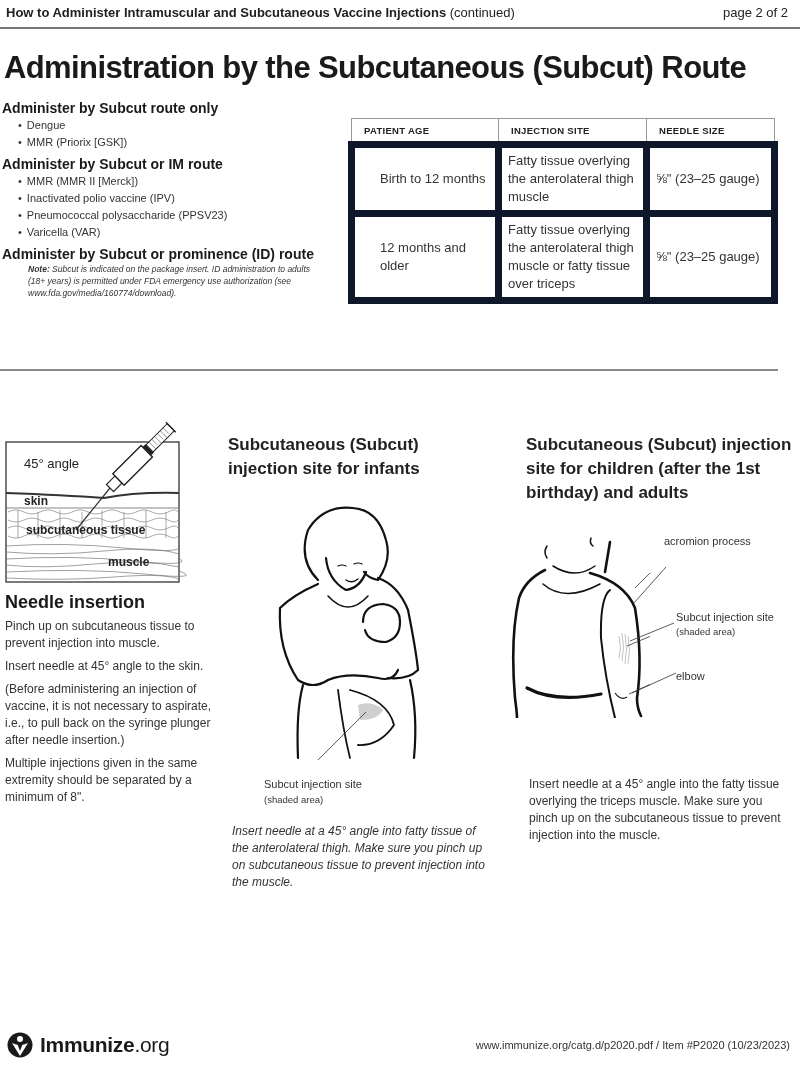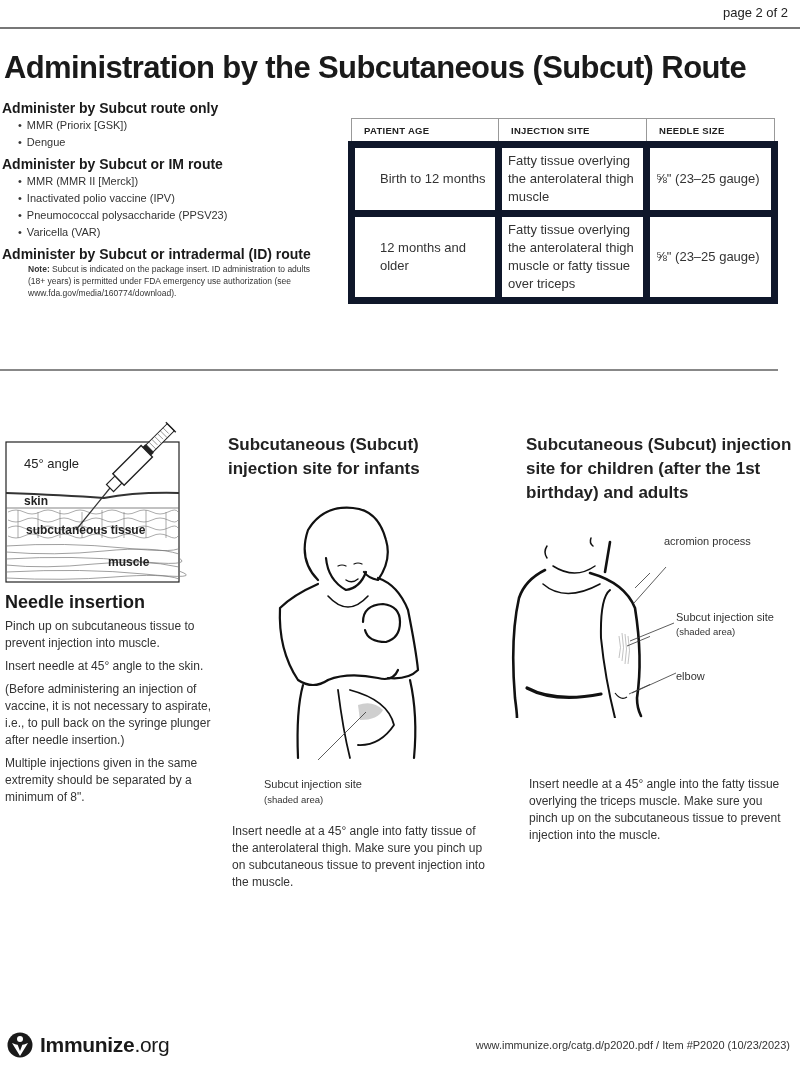--- a/index.html
+++ b/index.html
@@ -12,21 +12,21 @@
   .header .pageno { position: absolute; right: 0; top: 0; }
   .header-rule { position: absolute; left: 0; top: 27px; width: 800px; height: 2px; background: #777; }
 
   .main-title { position: absolute; left: 4px; top: 50px; font-size: 31px; font-weight: bold; letter-spacing: -0.6px; color: #1a1a1a; }
 
   .routes { position: absolute; left: 2px; top: 95px; width: 330px; }
   .route-heading { font-size: 14px; font-weight: bold; color: #1a1a1a; margin-top: 4px; line-height: 18px; }
   .route-list { list-style: none; margin-left: 16px; margin-bottom: 2px; }
   .route-list li { font-size: 11px; line-height: 17px; color: #333; }
   .route-list li::before { content: "•"; margin-right: 5px; }
-  .note { font-size: 8.5px; line-height: 12px; color: #333; margin-left: 26px; width: 290px; }
+  .note { font-size: 8.5px; font-style: italic; line-height: 12px; color: #333; margin-left: 26px; width: 290px; }
   .note b { font-weight: bold; }
 
   table.needle { position: absolute; left: 348px; top: 118px; width: 430px; border-collapse: collapse; border: 1.5px solid #888; }
   table.needle th { font-size: 9.5px; font-weight: bold; text-align: left; padding: 6px 6px 5px 12px; border: 1px solid #999; color: #222; letter-spacing: 0.3px; }
   table.needle td { font-size: 13px; line-height: 18px; color: #333; padding: 4px 6px; border: 7px solid #0f172a; vertical-align: middle; }
   table.needle td.site { width: 148px; }
   table.needle td.age { width: 147px; padding-left: 25px; }
 
   .mid-rule { position: absolute; left: 0; top: 369px; width: 778px; height: 2px; background: #888; }
 
@@ -36,59 +36,60 @@
   .needle-text { position: absolute; left: 5px; top: 618px; width: 210px; }
   .needle-text p { font-size: 12px; line-height: 17px; color: #333; margin-bottom: 6px; }
 
   .col-title { position: absolute; font-size: 17px; font-weight: bold; line-height: 24px; color: #222; }
   .infant-title { left: 228px; top: 433px; width: 260px; }
   .adult-title { left: 526px; top: 433px; width: 270px; }
 
   .infant-illus { position: absolute; left: 268px; top: 500px; width: 160px; height: 260px; }
   .infant-label { position: absolute; left: 264px; top: 776px; font-size: 11px; color: #333; line-height: 16px; }
   .infant-label .sub { font-size: 9.5px; }
-  .infant-text { position: absolute; left: 232px; top: 823px; width: 260px; font-size: 12px; line-height: 17px; color: #333; }
+  .infant-text { position: absolute; left: 232px; top: 823px; width: 260px; font-size: 12px; line-height: 17px; color: #333; font-style: italic; }
 
   .adult-illus { position: absolute; left: 505px; top: 528px; width: 145px; height: 190px; }
   .adult-label { position: absolute; font-size: 11px; color: #333; line-height: 15px; }
   .adult-label .sub { font-size: 9.5px; display: block; line-height: 14px; }
   .lbl-acromion { left: 664px; top: 534px; width: 130px; }
   .lbl-site { left: 676px; top: 610px; width: 120px; }
   .lbl-elbow { left: 676px; top: 669px; }
   .adult-text { position: absolute; left: 529px; top: 776px; width: 265px; font-size: 12px; line-height: 17px; color: #333; }
 
   .footer-logo { position: absolute; left: 6px; top: 1030px; height: 30px; display: flex; align-items: center; }
   .footer-logo .brand { font-size: 21px; font-weight: bold; color: #1a1a1a; margin-left: 6px; letter-spacing: -0.3px; }
   .footer-logo .brand .tld { font-weight: normal; }
   .footer-ref { position: absolute; right: 10px; top: 1039px; font-size: 11px; color: #333; }
 </style>
 </head>
 <body>
 
 <div class="header">
+  <span class="title"><b>How to Administer Intramuscular and Subcutaneous Vaccine Injections</b><span> (continued)</span></span>
   <span class="pageno">page 2 of 2</span>
 </div>
 <div class="header-rule"></div>
 
 <h1 class="main-title">Administration by the Subcutaneous (Subcut) Route</h1>
 
 <div class="routes">
   <div class="route-heading">Administer by Subcut route only</div>
   <ul class="route-list">
+    <li>Dengue</li>
     <li>MMR (Priorix [GSK])</li>
-    <li>Dengue</li>
   </ul>
   <div class="route-heading">Administer by Subcut or IM route</div>
   <ul class="route-list">
     <li>MMR (MMR II [Merck])</li>
     <li>Inactivated polio vaccine (IPV)</li>
     <li>Pneumococcal polysaccharide (PPSV23)</li>
     <li>Varicella (VAR)</li>
   </ul>
-  <div class="route-heading">Administer by Subcut or intradermal (ID) route</div>
+  <div class="route-heading">Administer by Subcut or prominence (ID) route</div>
   <p class="note"><b>Note:</b><span> Subcut is indicated on the package insert. ID administration to adults (18+ years) is permitted under FDA emergency use authorization (see www.fda.gov/media/160774/download).</span></p>
 </div>
 
 <table class="needle">
   <thead>
     <tr>
       <th>PATIENT AGE</th>
       <th>INJECTION SITE</th>
       <th>NEEDLE SIZE</th>
     </tr>

